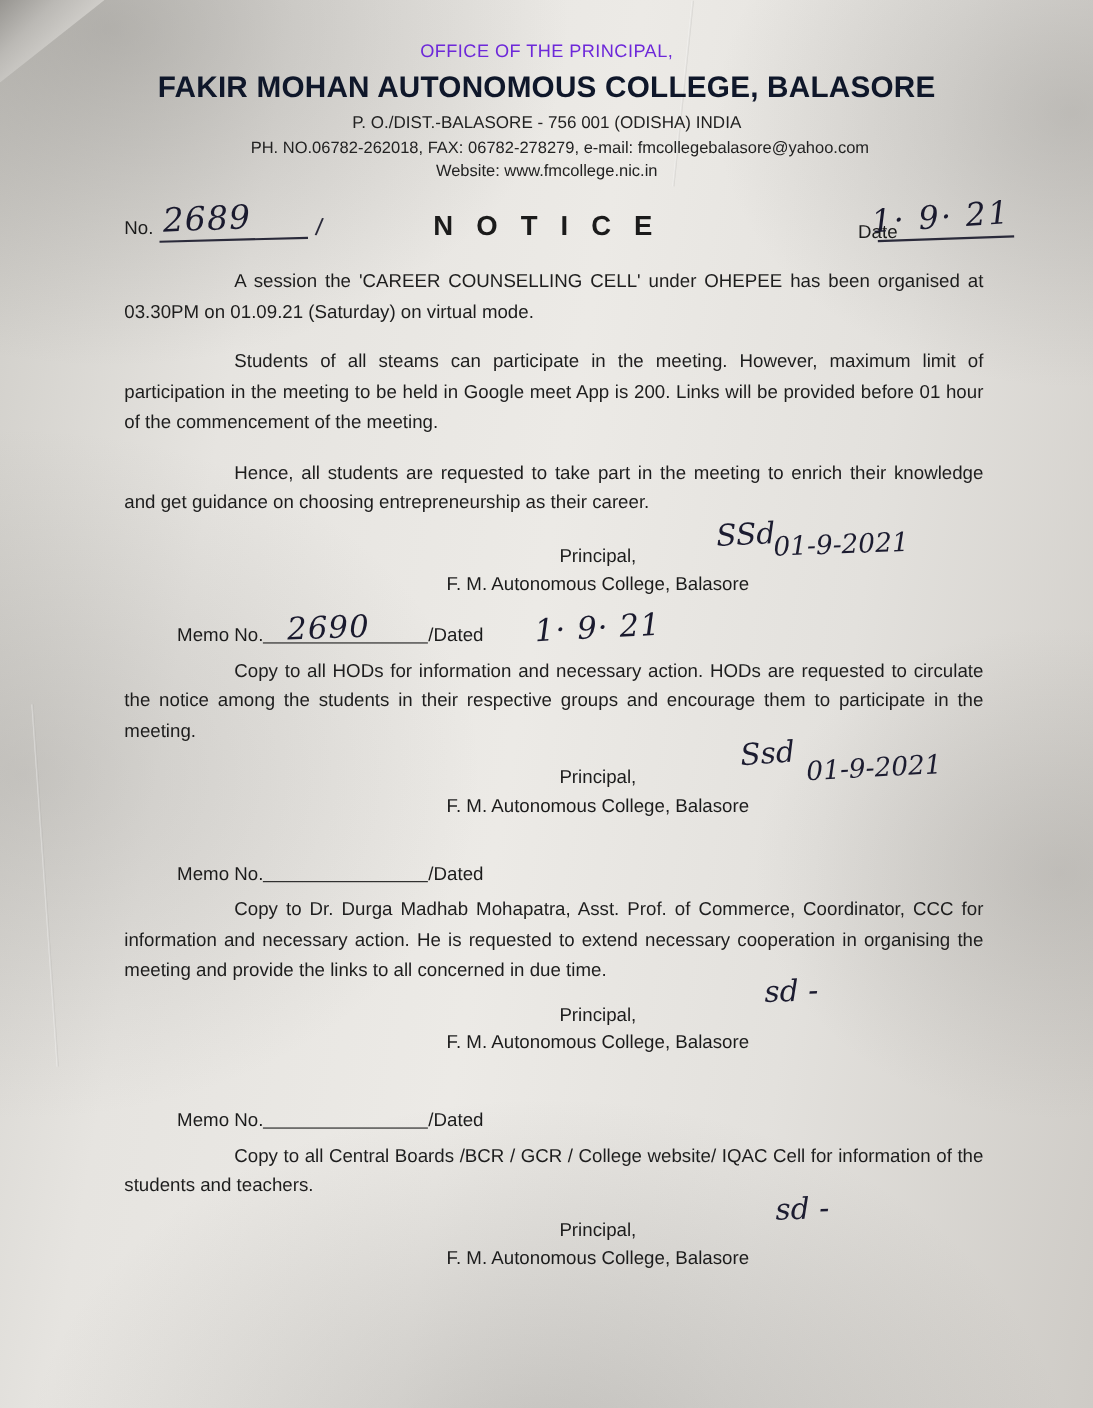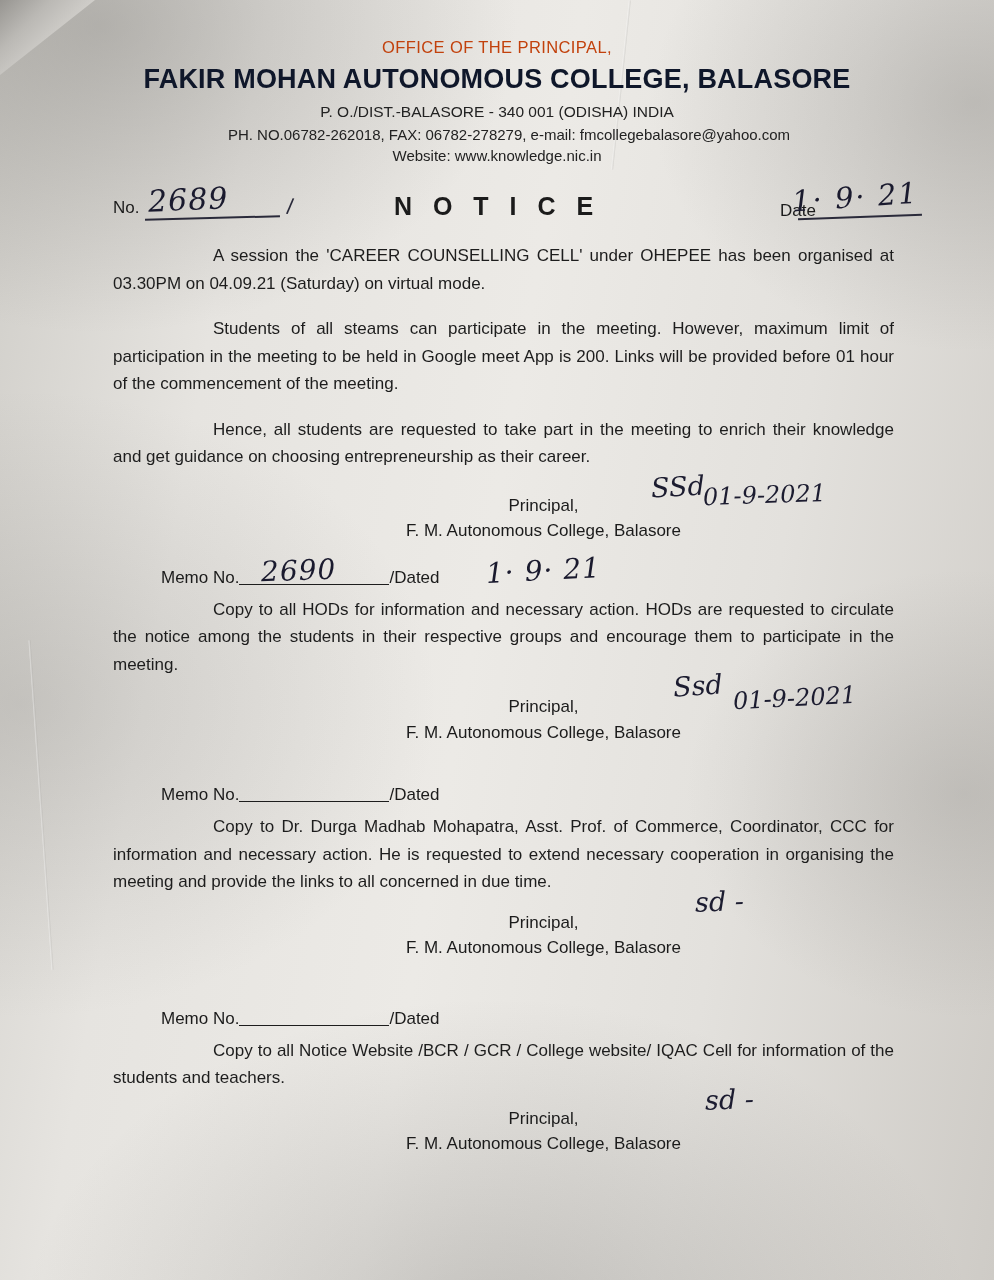--- a/index.html
+++ b/index.html
@@ -46,21 +46,21 @@
     inset: 0;
     padding: 0;
   }
 
   
   .hdr { text-align: center; }
   .hdr-office {
     font-size: 16.5px;
     letter-spacing: 0.4px;
     margin-top: 38px;
-    color: #c2410c;
+    color: #6d28d9;
   }
   .hdr-college {
     font-size: 27px;
     font-weight: 700;
     letter-spacing: 0.2px;
     margin-top: 7px;
     color: #0f172a;
   }
   .hdr-addr {
     font-size: 15.5px;
@@ -210,38 +210,38 @@
   <div class="paper"></div>
   <div class="corner-curl"></div>
   <div class="crease" style="left:620px;top:0;width:2px;height:170px;transform:rotate(6deg);"></div>
   <div class="crease" style="left:40px;top:640px;width:2px;height:330px;transform:rotate(-4deg);"></div>
 
   <div class="content">
 
     <div class="hdr">
       <div class="hdr-office">OFFICE OF THE PRINCIPAL,</div>
       <div class="hdr-college">FAKIR MOHAN AUTONOMOUS COLLEGE, BALASORE</div>
-      <div class="hdr-addr">P. O./DIST.-BALASORE - 340 001 (ODISHA) INDIA</div>
+      <div class="hdr-addr">P. O./DIST.-BALASORE - 756 001 (ODISHA) INDIA</div>
       <div class="hdr-phone">PH. NO.06782-262018, FAX: 06782-278279, e-mail: fmcollegebalasore@yahoo.com</div>
-      <div class="hdr-web">Website: www.knowledge.nic.in</div>
+      <div class="hdr-web">Website: www.fmcollege.nic.in</div>
     </div>
 
     <div class="noticebar">
       <span class="no-label">No.</span>
       <span class="no-hand">2689</span>
       <span class="no-underline"></span>
       <span class="no-slash">/</span>
       <span class="notice-title">N O T I C E</span>
       <span class="date-label">Date</span>
       <span class="date-hand">1· 9· 21</span>
       <span class="date-underline"></span>
     </div>
 
     <div class="body-wrap">
-      <p class="para">A session the 'CAREER COUNSELLING CELL' under OHEPEE has been organised at 03.30PM on 04.09.21 (Saturday) on virtual mode.</p>
+      <p class="para">A session the 'CAREER COUNSELLING CELL' under OHEPEE has been organised at 03.30PM on 01.09.21 (Saturday) on virtual mode.</p>
       <p class="para">Students of all steams can participate in the meeting.  However, maximum limit of participation in the meeting to be held in Google meet App is 200.  Links will be provided before 01 hour of the commencement of the meeting.</p>
       <p class="para tight">Hence, all students are requested to take part in the meeting to enrich their knowledge and get guidance on choosing entrepreneurship as their career.</p>
 
       <div class="sig-block" style="margin-top:26px;">
         <div class="sigwrap">
           <span class="sig-hand-abs" style="left:538px;top:-22px;font-size:27px;transform:rotate(-3deg);">SSd</span>
           <span class="sig-hand-abs" style="left:590px;top:-12px;font-size:24px;transform:rotate(-2deg);">01-9-2021</span>
         </div>
         <div class="sig-line sig-principal" style="margin-left:90px;">Principal,</div>
         <div class="sig-line" style="margin-left:90px;">F. M. Autonomous College, Balasore</div>
@@ -272,21 +272,21 @@
         <div class="sigwrap">
           <span class="sig-hand-abs" style="left:582px;top:-24px;font-size:27px;transform:rotate(-2deg);">sd -</span>
         </div>
         <div class="sig-line sig-principal" style="margin-left:90px;">Principal,</div>
         <div class="sig-line" style="margin-left:90px;">F. M. Autonomous College, Balasore</div>
       </div>
 
       <div class="memo-row" style="margin-top:48px;">
         <span>Memo No.</span><span class="memo-blank"></span><span>/Dated</span>
       </div>
-      <p class="para" style="text-indent:100px;margin-top:-2px;">Copy to all Notice Website /BCR / GCR / College website/ IQAC Cell for information of the students and teachers.</p>
+      <p class="para" style="text-indent:100px;margin-top:-2px;">Copy to all Central Boards /BCR / GCR / College website/ IQAC Cell for information of the students and teachers.</p>
 
       <div class="sig-block" style="margin-top:16px;">
         <div class="sigwrap">
           <span class="sig-hand-abs" style="left:592px;top:-22px;font-size:27px;transform:rotate(-2deg);">sd -</span>
         </div>
         <div class="sig-line sig-principal" style="margin-left:90px;">Principal,</div>
         <div class="sig-line" style="margin-left:90px;">F. M. Autonomous College, Balasore</div>
       </div>
 
     </div>

